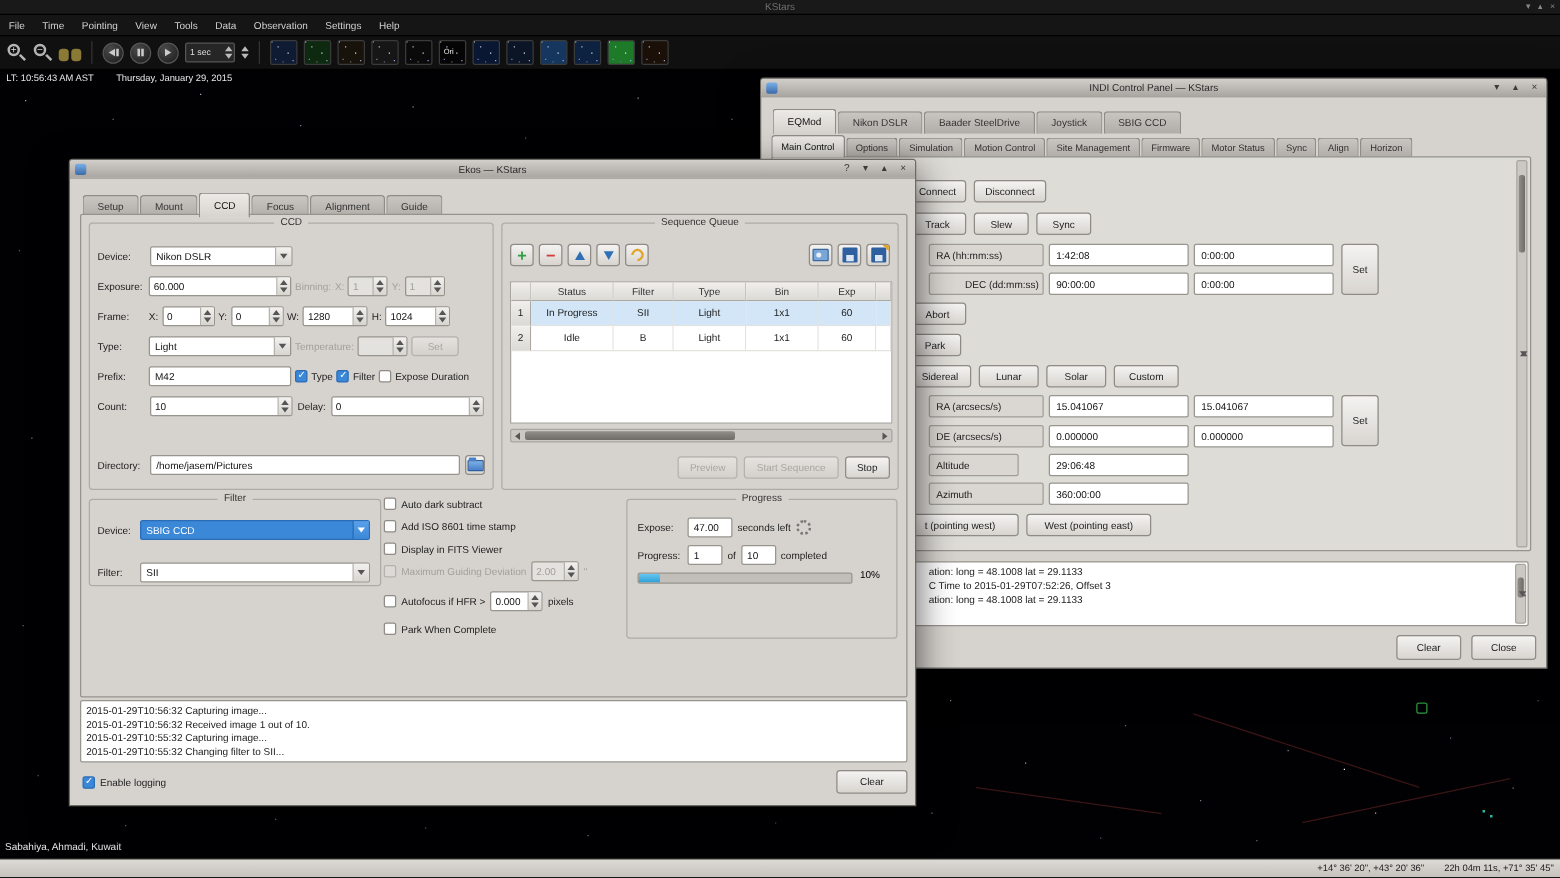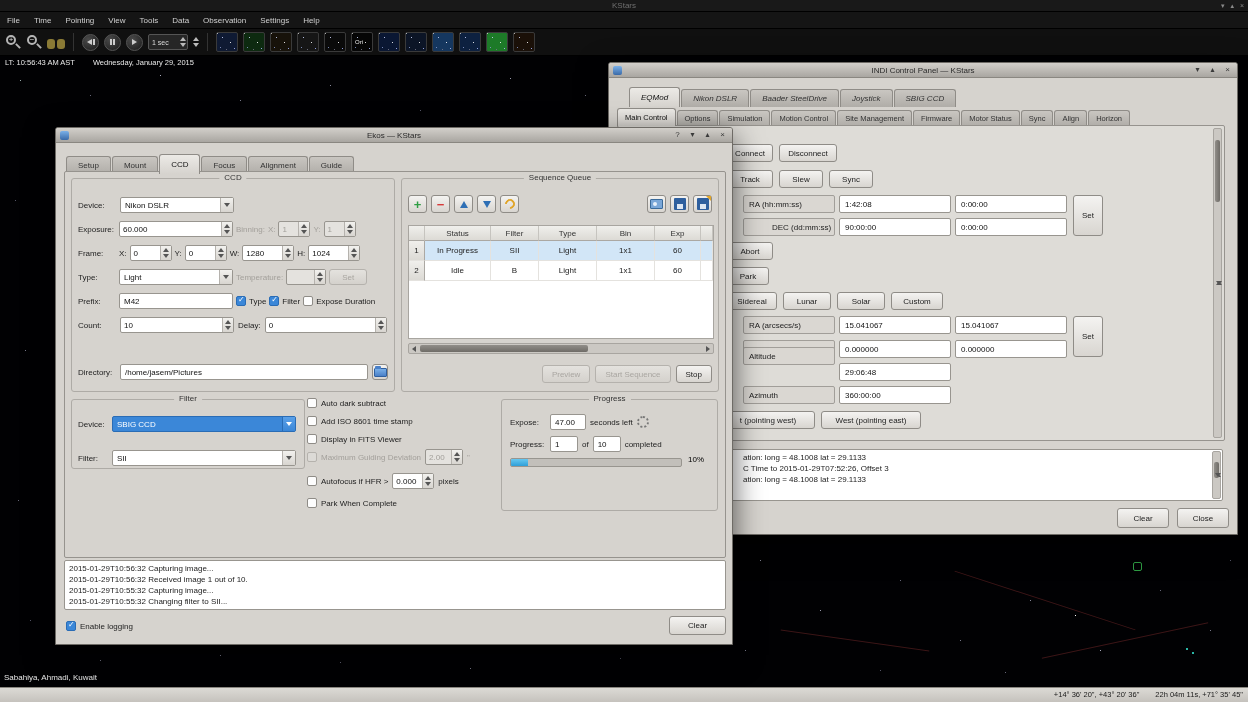--- a/index.html
+++ b/index.html
@@ -230,37 +230,37 @@
     <span class="thumb" style="background: rgb(29, 122, 40);">
         <span class="tlabel"></span>
       </span>
     <span class="thumb" style="background: rgb(26, 16, 8);">
         <span class="tlabel"></span>
       </span>
   </div>
 
   <div id="ltline">
     <span>LT: 10:56:43 AM AST</span>
-    <span>Wednesday, January 29, 2015</span>
+    <span>Thursday, January 29, 2015</span>
   </div>
 
   <div id="loc">Sabahiya, Ahmadi, Kuwait</div>
 
   <div class="win" id="indi" style="left:608px;top:62px;width:630px;height:473px;z-index:5;">
     <div class="tbar">
       <span class="wicon"></span>
       <span>INDI Control Panel — KStars</span>
       <span class="tbtns">
         <span class="tbtnw">▾</span>
         <span class="tbtnw">▴</span>
         <span class="tbtnw">×</span>
       </span>
     </div>
 
-    <div class="tabs" style="left:20px;top:24px;font-style:italic;">
+    <div class="tabs" style="left:9px;top:24px;">
       <div class="tab active">EQMod</div>
       <div class="tab">Nikon DSLR</div>
       <div class="tab">Baader SteelDrive</div>
       <div class="tab">Joystick</div>
       <div class="tab">SBIG CCD</div>
     </div>
 
     <div class="tabs" style="left:8px;top:45px;">
       <div class="tab small active">Main Control</div>
       <div class="tab small">Options</div>
@@ -302,21 +302,21 @@
 
     <div class="ilabel" style="left:134px;top:253px;width:92px;">RA (arcsecs/s)</div>
     <div class="ifield" style="left:230px;top:253px;width:112px;">15.041067</div>
     <div class="ifield" style="left:346px;top:253px;width:112px;">15.041067</div>
     <div class="btn pbtn" style="left:464px;top:253px;width:30px;height:41px;">Set</div>
 
     <div class="ilabel" style="left:134px;top:277px;width:92px;">DE (arcsecs/s)</div>
     <div class="ifield" style="left:230px;top:277px;width:112px;">0.000000</div>
     <div class="ifield" style="left:346px;top:277px;width:112px;">0.000000</div>
 
-    <div class="ilabel" style="left:134px;top:284px;width:92px;text-align:center;">Altitude</div>
+    <div class="ilabel" style="left:134px;top:300px;width:72px;text-align:center;">Altitude</div>
     <div class="ifield" style="left:230px;top:300px;width:112px;">29:06:48</div>
 
     <div class="ilabel" style="left:134px;top:323px;width:92px;">Azimuth</div>
     <div class="ifield" style="left:230px;top:323px;width:112px;">360:00:00</div>
 
     <div class="btn pbtn" style="left:112px;top:348px;width:94px;">t (pointing west)</div>
     <div class="btn pbtn" style="left:212px;top:348px;width:100px;">West (pointing east)</div>
 
     <div class="vscroll" style="left:604px;top:65px;height:310px;">
       <span class="sarr" style="top:0;left:0;">

